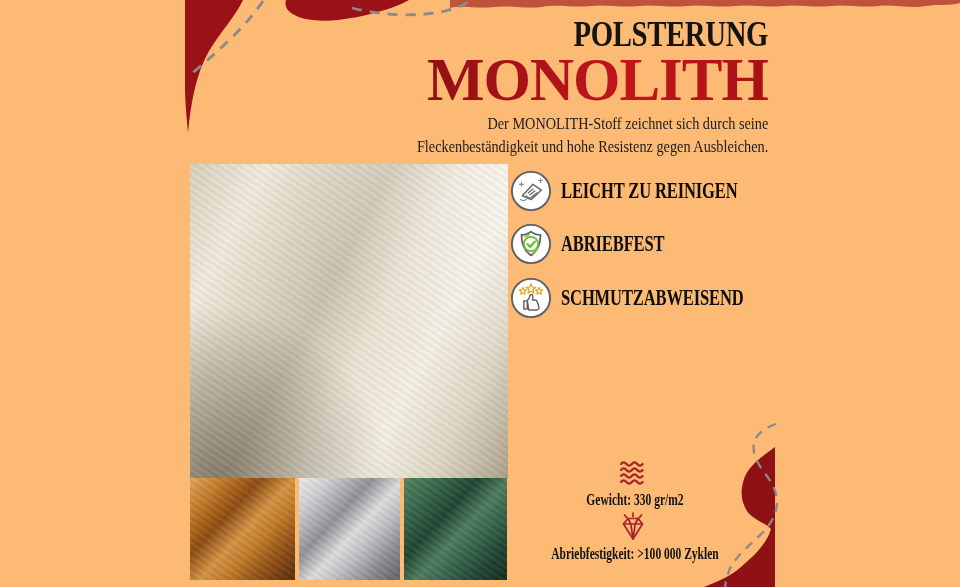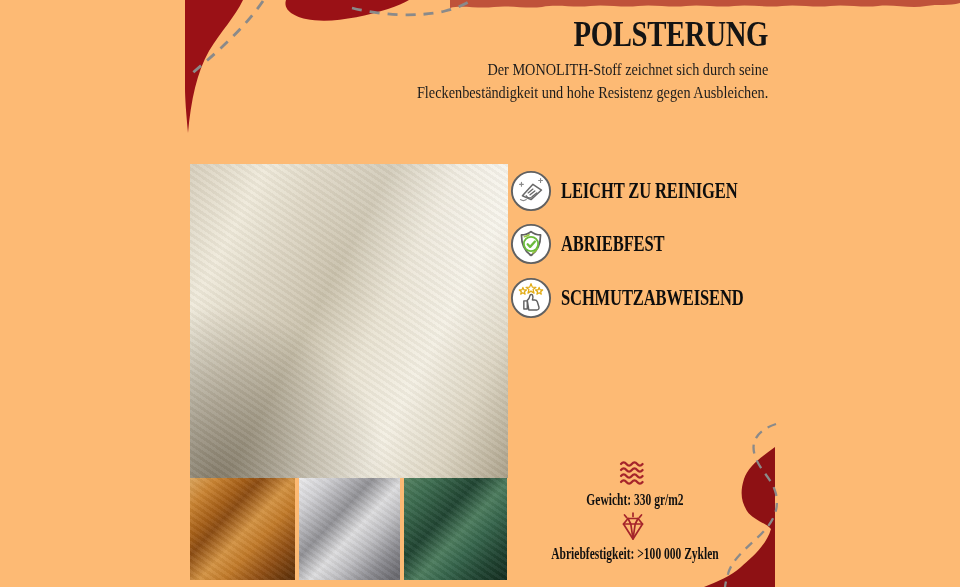--- a/index.html
+++ b/index.html
@@ -83,20 +83,21 @@
     <path d="M286 0 C283 9 292 16 306 19 C330 24 362 17 388 9 C397 6 404 3 409 0 Z" fill="#9a1116"></path>
     <path d="M450 0 L960 0 L960 3 C949 6 938 4 926 6 C910 9 894 4 878 6 C862 8 846 4 830 6 C814 8 798 4 782 6 C766 8 750 4 734 6 C718 8 702 4 686 6 C670 8 654 4 638 6 C622 8 606 4 590 6 C574 8 558 4 542 7 C526 9 510 5 494 7 C478 9 462 5 450 8 Z" fill="#9a1116" fill-opacity="0.62"></path>
     <path d="M775 447 C763 456 748 466 744 479 C740 492 741 501 747 511 C753 520 766 523 771 529 C766 546 751 558 741 567 C731 576 717 582 704 587 L775 587 Z" fill="#8e1114"></path>
     <path d="M263 1 C246 26 220 50 190 75" fill="none" stroke="#8a8a8a" stroke-width="2.8" stroke-dasharray="10 8"></path>
     <path d="M352 8 C384 16 420 17 445 11 C458 8 468 3 475 -2" fill="none" stroke="#8a8a8a" stroke-width="2.8" stroke-dasharray="10 8"></path>
     <path d="M776 424 C758 430 750 441 755 456 C760 471 772 478 776 494 C780 513 770 526 757 538 C742 552 731 562 728 574 C726 581 725 585 725 588" fill="none" stroke="#8a8a8a" stroke-width="2.3" stroke-dasharray="9 7"></path>
   </svg>
 
   <div id="header">
     <div><span id="kicker">POLSTERUNG</span></div>
+    <div><span id="title">MONOLITH</span></div>
     <div id="description">
       <div>Der MONOLITH-Stoff zeichnet sich durch seine</div>
       <div>Fleckenbeständigkeit und hohe Resistenz gegen Ausbleichen.</div>
     </div>
   </div>
 
   <div id="photo" class="abs grain"></div>
 
   <div id="feature-0" class="abs feature">
     <span class="badge">

